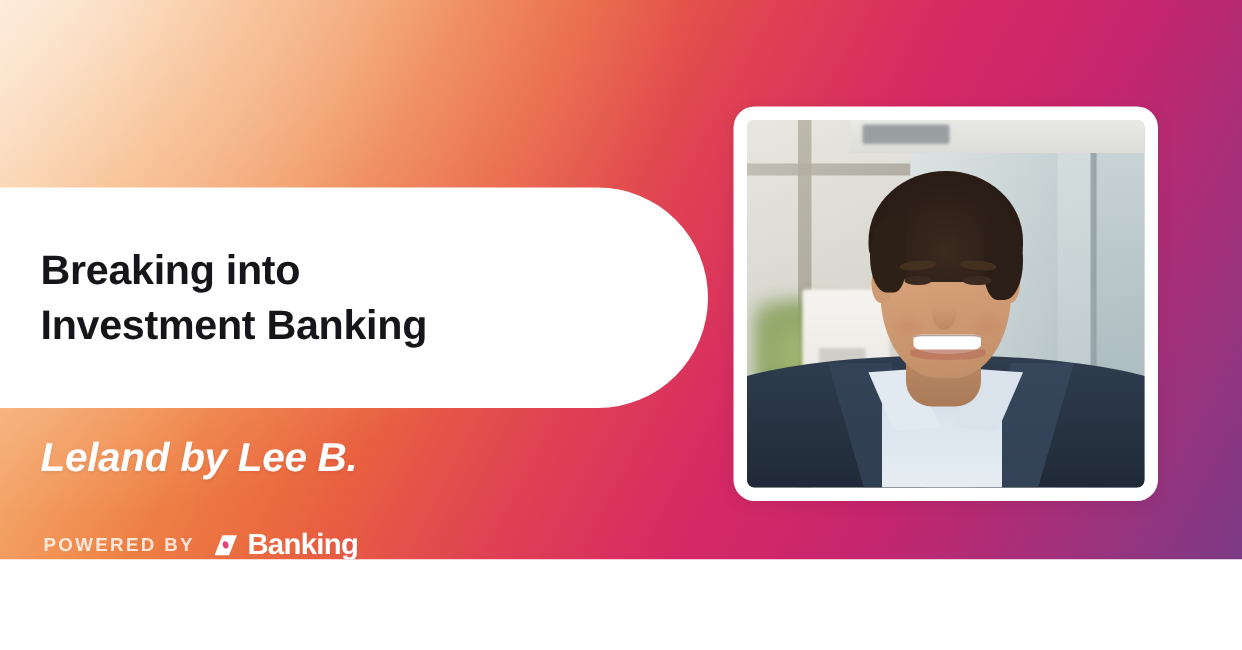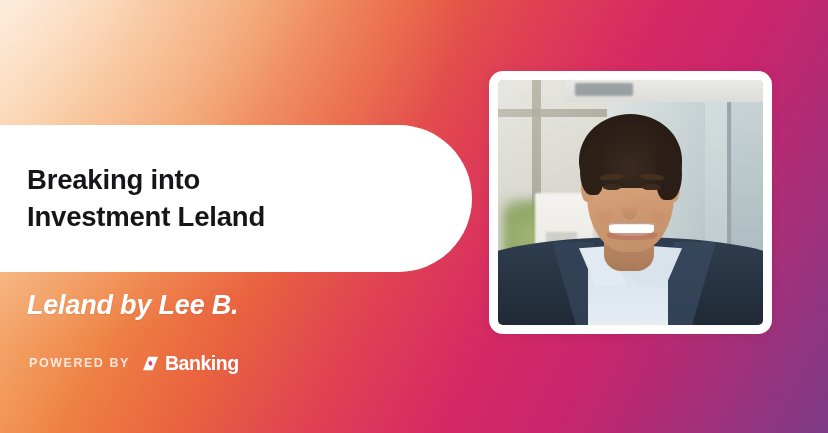--- a/index.html
+++ b/index.html
@@ -7,21 +7,21 @@
     padding: 0;
     background: #ffffff;
   }
   body {
     font-family: "Liberation Sans", sans-serif;
   }
 
   .banner {
     position: relative;
     width: 828px;
-    height: 433px;
+    height: 373px;
     overflow: hidden;
     background:
       linear-gradient(122deg,
         rgba(255,255,255,0.55) 0%,
         rgba(255,255,255,0.18) 14%,
         rgba(255,255,255,0.00) 30%),
       linear-gradient(118deg,
         #f8b878 0%,
         #f4a15b 13%,
         #ef8445 26%,
@@ -304,21 +304,21 @@
 </style>
 </head>
 <body>
 
 <div class="banner">
 
   <div class="glow"></div>
 
   <div class="title-pill">
     <div class="title-line">Breaking into</div>
-    <div class="title-line">Investment Leland</div>
+    <div class="title-line">Investment Banking</div>
   </div>
 
   <div class="host">Leland by Lee B.</div>
 
   <div class="powered">
     <span class="powered-label">POWERED BY</span>
     <svg class="leland-mark" viewBox="0 0 24 24" aria-hidden="true">
       <path d="M9.2 3.6 L21.4 3.6 L14.8 20.4 L2.6 20.4 Z" fill="#ffffff"></path>
       <ellipse cx="11.9" cy="11.7" rx="2.35" ry="3.1" fill="#e2437a" transform="rotate(-16 11.9 11.7)"></ellipse>
     </svg>

